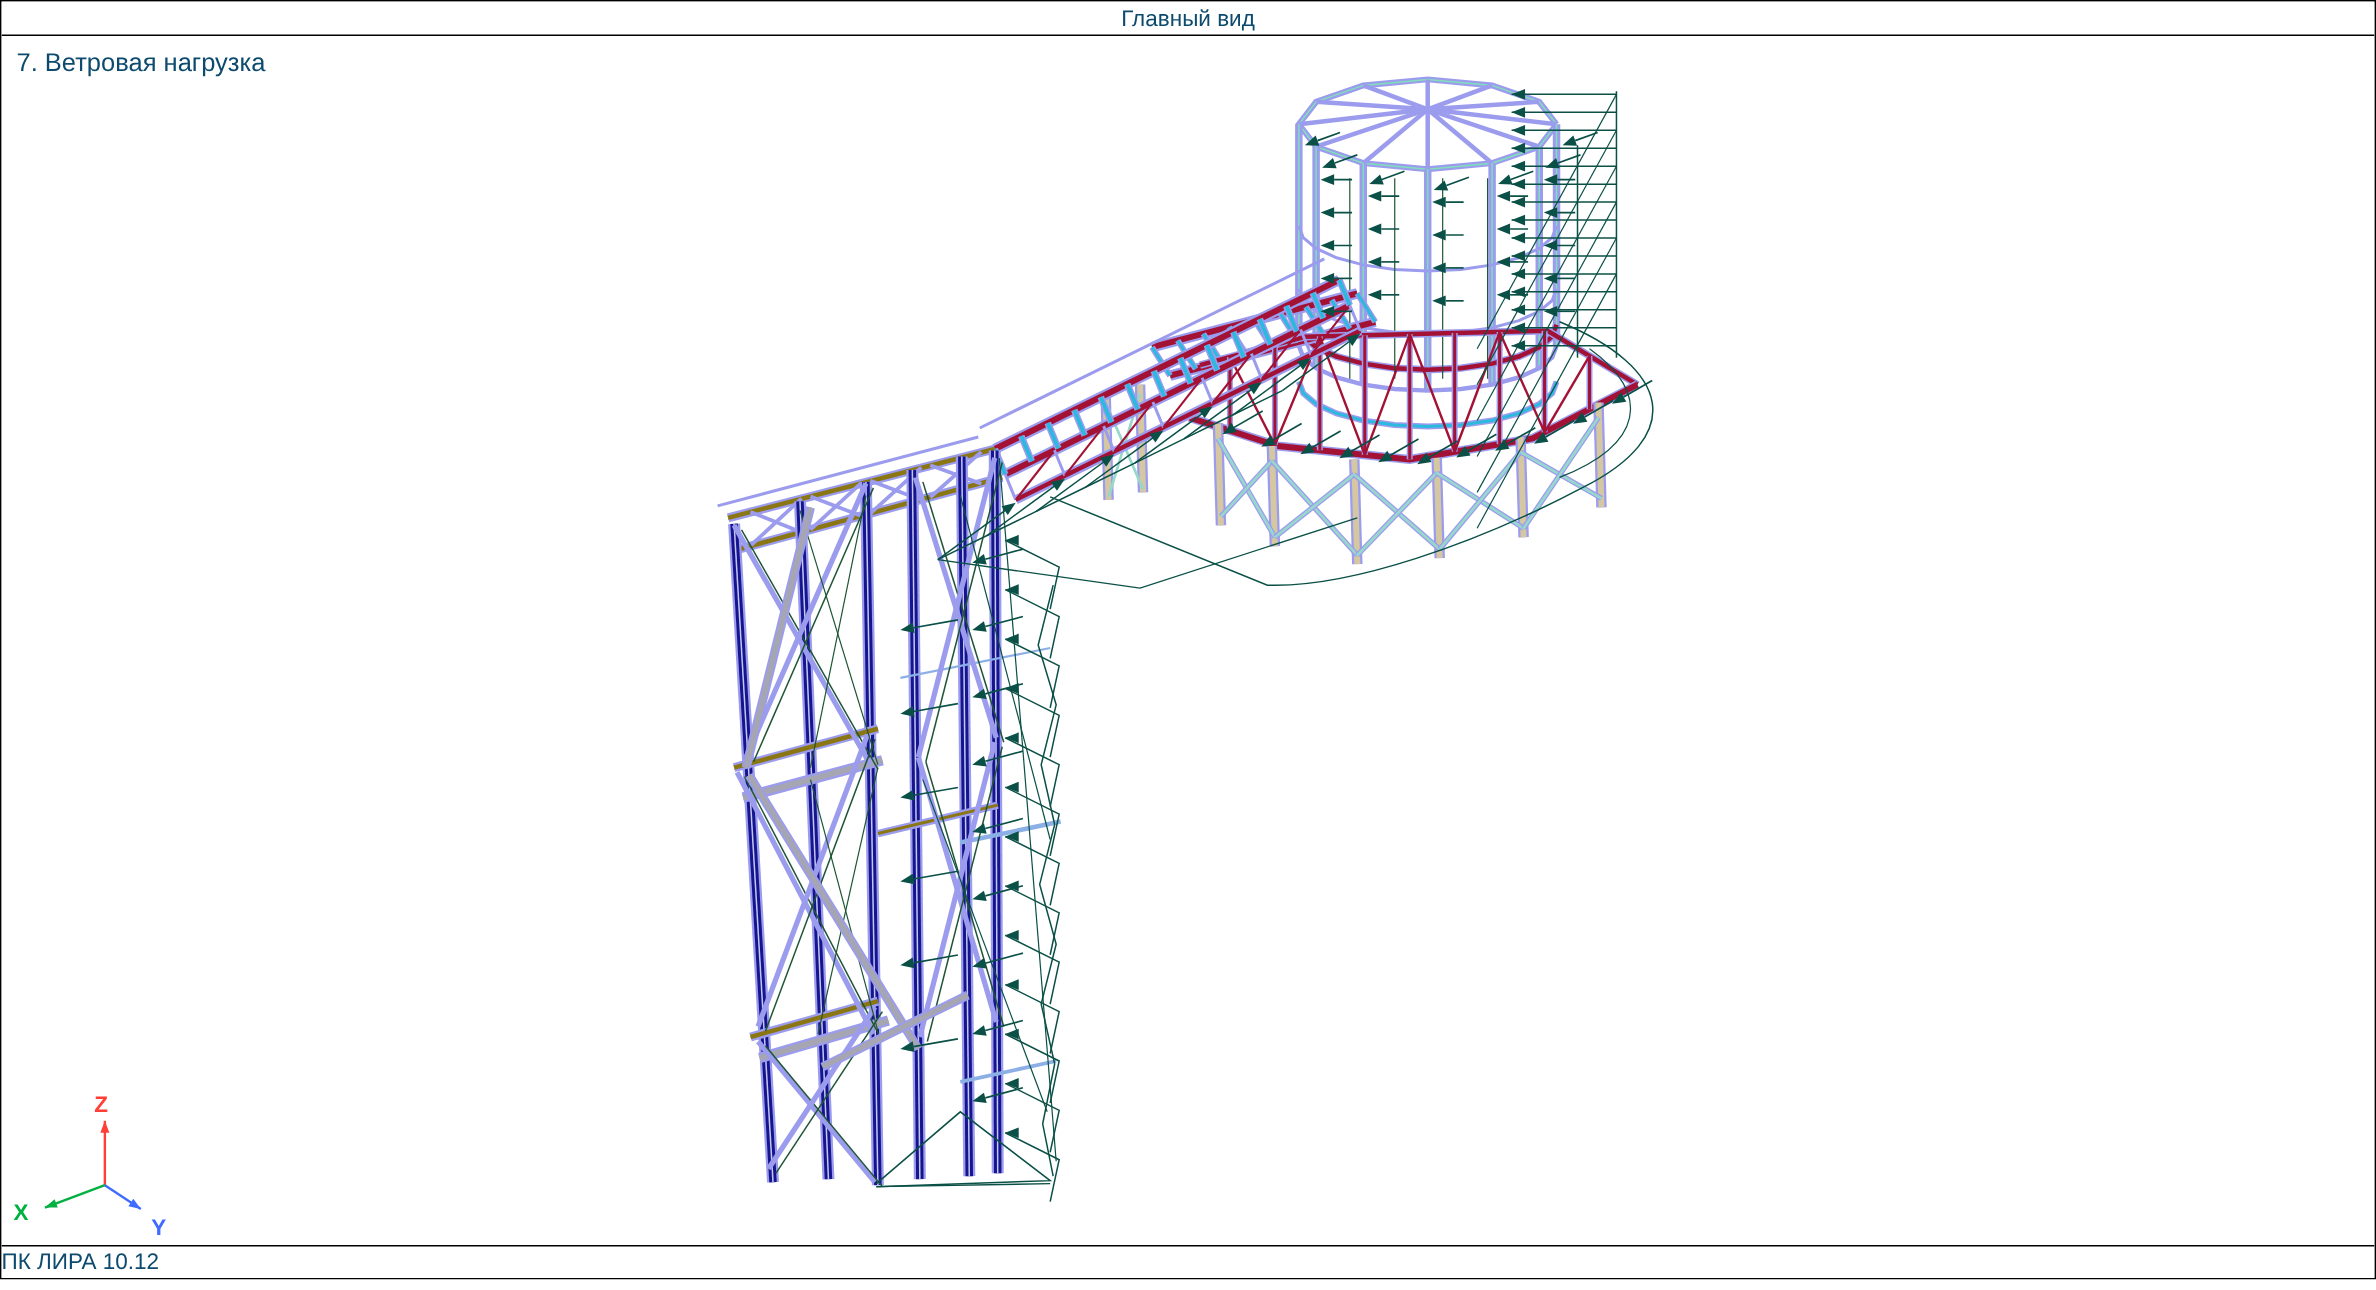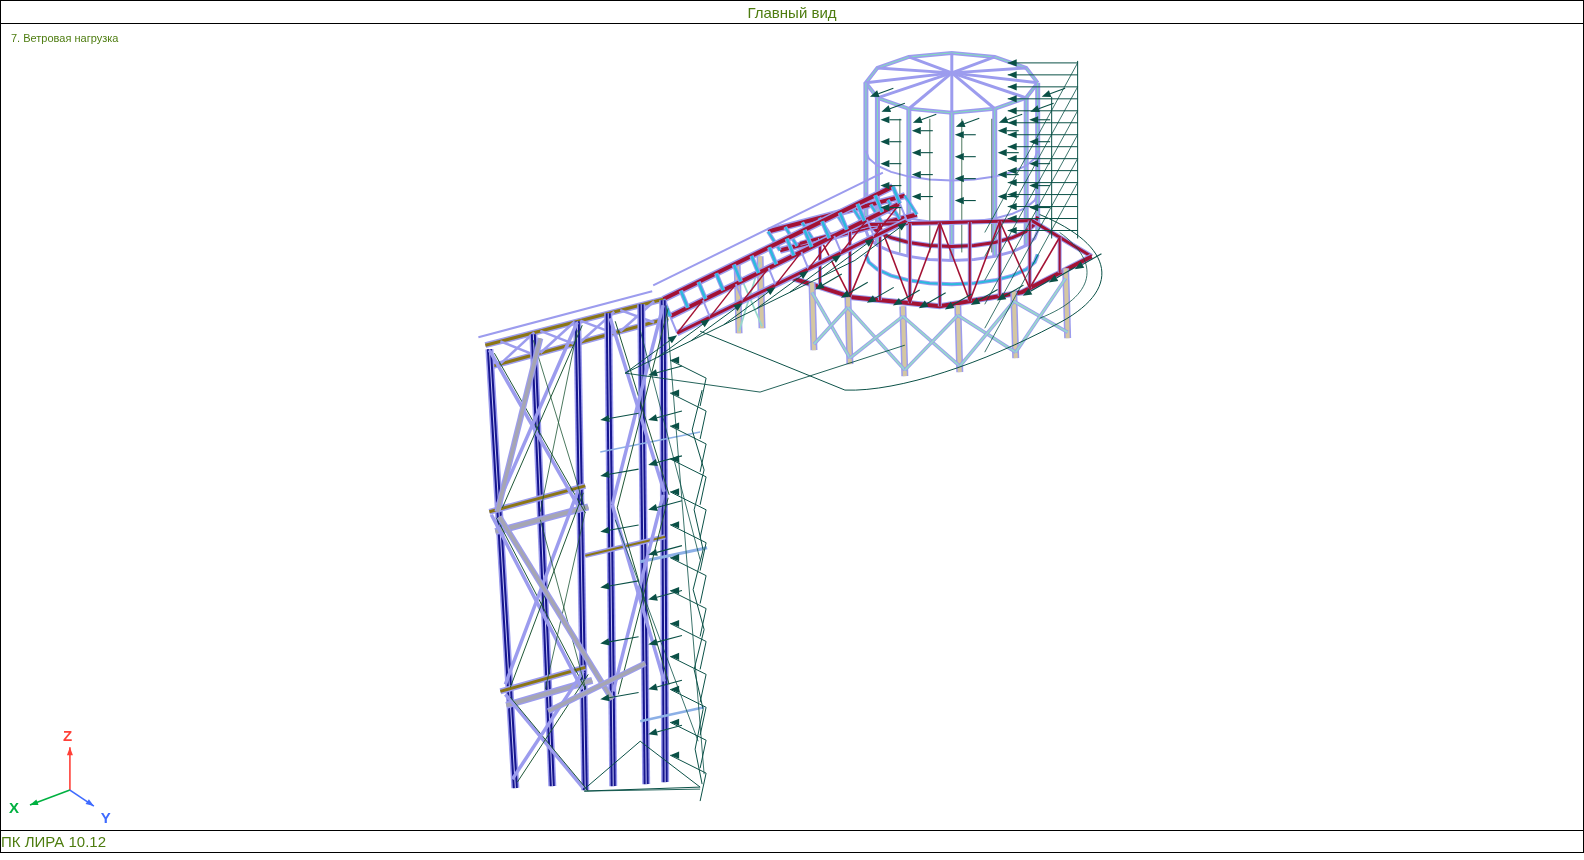--- a/index.html
+++ b/index.html
@@ -1,26 +1,26 @@
 <!DOCTYPE html>
 <html><head>
 <meta charset="utf-8">
 <style>
   html,body{margin:0;padding:0;background:#fff;}
   .frame{
     position:relative;width:1584px;height:853px;box-sizing:border-box;
     border:1px solid #000;background:#fff;
-    font-family:"Liberation Sans","DejaVu Sans",sans-serif;color:#4d7c0f;overflow:hidden;
+    font-family:"Liberation Sans","DejaVu Sans",sans-serif;color:#0c4a6e;overflow:hidden;
   }
   .titlebar{
     position:absolute;top:0;left:0;right:0;height:22px;border-bottom:1px solid #000;
     display:flex;align-items:center;justify-content:center;font-size:15px;background:#fff;
   }
   .viewport{position:absolute;top:23px;left:0;right:0;bottom:22px;background:#fff;}
-  .loadcase{position:absolute;top:8px;left:10px;font-size:11px;z-index:3;}
+  .loadcase{position:absolute;top:8px;left:10px;font-size:17px;z-index:3;}
   #scene{position:absolute;left:0;top:0;width:100%;height:100%;}
   .footer{
     position:absolute;left:0;right:0;bottom:0;height:21px;border-top:1px solid #000;
     display:flex;align-items:center;justify-content:flex-start;font-size:15px;background:#fff;
   }
 </style>
 </head>
 <body>
 
 <div class="frame">

